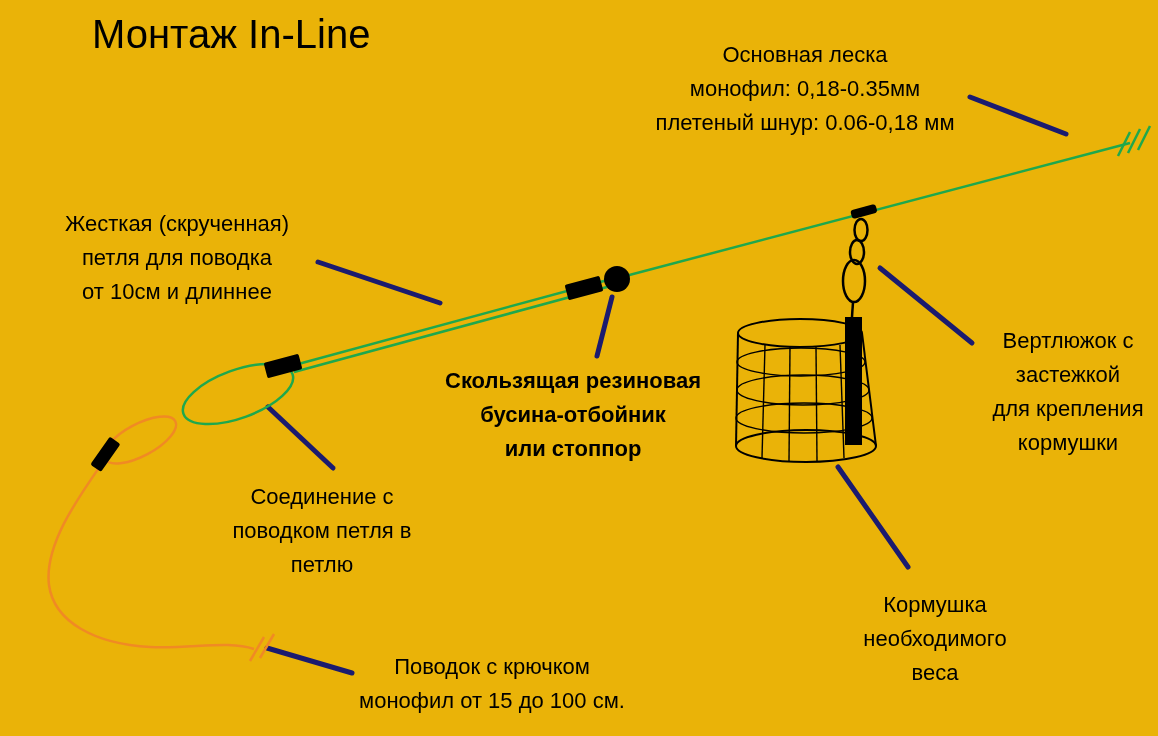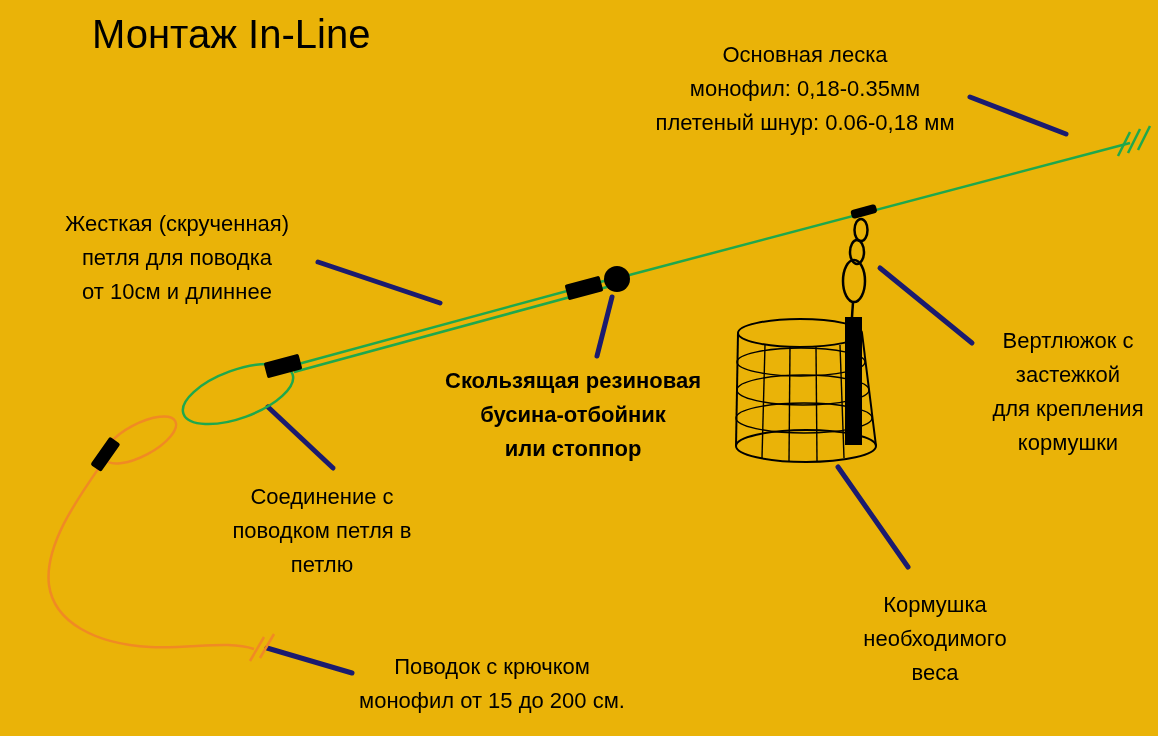--- a/index.html
+++ b/index.html
@@ -126,15 +126,15 @@
 застежкой
 для крепления
 кормушки</div>
   <div class="lbl lbl-looptoloop">Соединение с
 поводком петля в
 петлю</div>
   <div class="lbl lbl-feeder">Кормушка
 необходимого
 веса</div>
   <div class="lbl lbl-leader">Поводок с крючком
-монофил от 15 до 200 см.</div>
+монофил от 15 до 100 см.</div>
 
 </div>
 
 </body></html>

